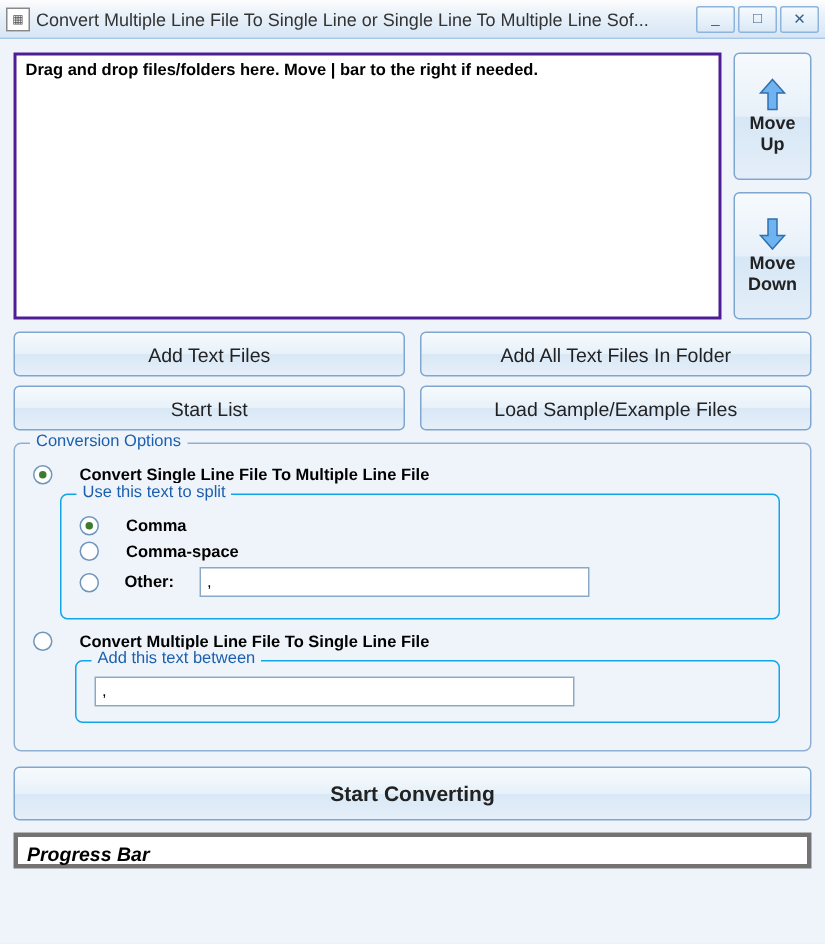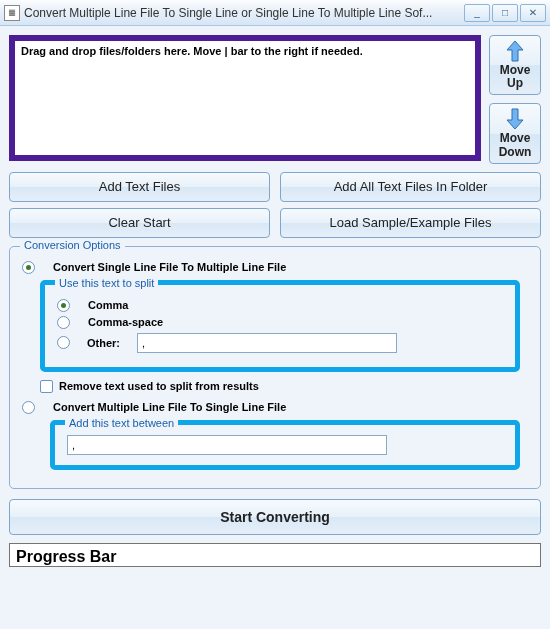--- a/index.html
+++ b/index.html
@@ -47,23 +47,23 @@
 }
 .toprow {
   display: flex; gap: 8px;
   margin-bottom: 8px;
 }
 .droparea-wrap {
   flex: 1;
 }
 .droparea {
   width: 100%;
-  height: 126px;
-  background: #fff;
-  border: 6px solid #4c1d95;
+  height: 178px;
+  background: #fff;
+  border: 2px solid #4c1d95;
   padding: 4px 6px;
   font-weight: bold;
   font-size: 11px;
   color: #000;
 }
 .movebtns {
   width: 52px;
   display: flex; flex-direction: column; gap: 8px;
 }
 .movebtn {
@@ -118,21 +118,21 @@
   border: 1px solid #6f95bd;
   background: #fff;
   display: inline-flex; align-items: center; justify-content: center;
 }
 .radio { border-radius: 50%; }
 .radio.checked::after {
   content: ""; width: 5px; height: 5px; border-radius: 50%; background: #3c7b2f;
 }
 .checkbox { border-radius: 2px; }
 .innerbox {
-  border: 5px solid #0ea5e9;
+  border: 1px solid #0ea5e9;
   border-radius: 5px;
   margin: 6px 0 6px 18px;
   padding: 10px 12px;
   position: relative;
 }
 .innerbox .legend {
   position: absolute; top: -8px; left: 10px;
   background: #eef4fa; padding: 0 4px;
   color: #1b5fae; font-size: 11px;
 }
@@ -161,25 +161,26 @@
   border-radius: 4px;
   background: linear-gradient(to bottom, #f6fafd 0%, #e8f1f9 50%, #d9e8f6 51%, #e5eff9 100%);
   display: flex; align-items: center; justify-content: center;
   font-weight: bold; font-size: 14px; color: #222;
   margin-top: 10px;
   cursor: default;
 }
 .progress {
   margin-top: 8px;
   height: 24px;
-  border: 1px solid #737373;
+  border: 3px solid #737373;
   background: #fff;
   padding: 4px 6px;
   font-weight: bold;
-  font-size: 16px;
+  font-size: 13px;
+  font-style: italic;
 }
 </style>
 </head>
 <body>
 
 <div class="titlebar">
   <div class="appicon">▦</div>
   <div class="title">Convert Multiple Line File To Single Line or Single Line To Multiple Line Sof...</div>
   <div class="winbtns">
     <div class="winbtn">_</div>
@@ -210,21 +211,21 @@
 Down</span>
       </div>
     </div>
   </div>
 
   <div class="btnrow">
     <div class="widebtn">Add Text Files</div>
     <div class="widebtn">Add All Text Files In Folder</div>
   </div>
   <div class="btnrow">
-    <div class="widebtn">Clear Start</div>
+    <div class="widebtn">Start List</div>
     <div class="widebtn">Load Sample/Example Files</div>
   </div>
 
   <div class="groupbox">
     <span class="legend">Conversion Options</span>
 
     <div class="radio-row">
       <span class="radio checked"></span>
       <span>Convert Single Line File To Multiple Line File</span>
     </div>
@@ -240,24 +241,20 @@
         <span class="radio"></span>
         <span>Comma-space</span>
       </div>
       <div class="radio-row other-row">
         <span class="radio"></span>
         <span>Other:</span>
         <input class="textinput" value="," style="">
       </div>
     </div>
 
-    <div class="checkbox-row">
-      <span class="checkbox"></span>
-      <span>Remove text used to split from results</span>
-    </div>
 
     <div class="radio-row" style="margin-top:8px;">
       <span class="radio"></span>
       <span>Convert Multiple Line File To Single Line File</span>
     </div>
 
     <div class="innerbox" style="margin-left:28px;">
       <span class="legend">Add this text between</span>
       <input class="textinput between-input" value="," style="">
     </div>

